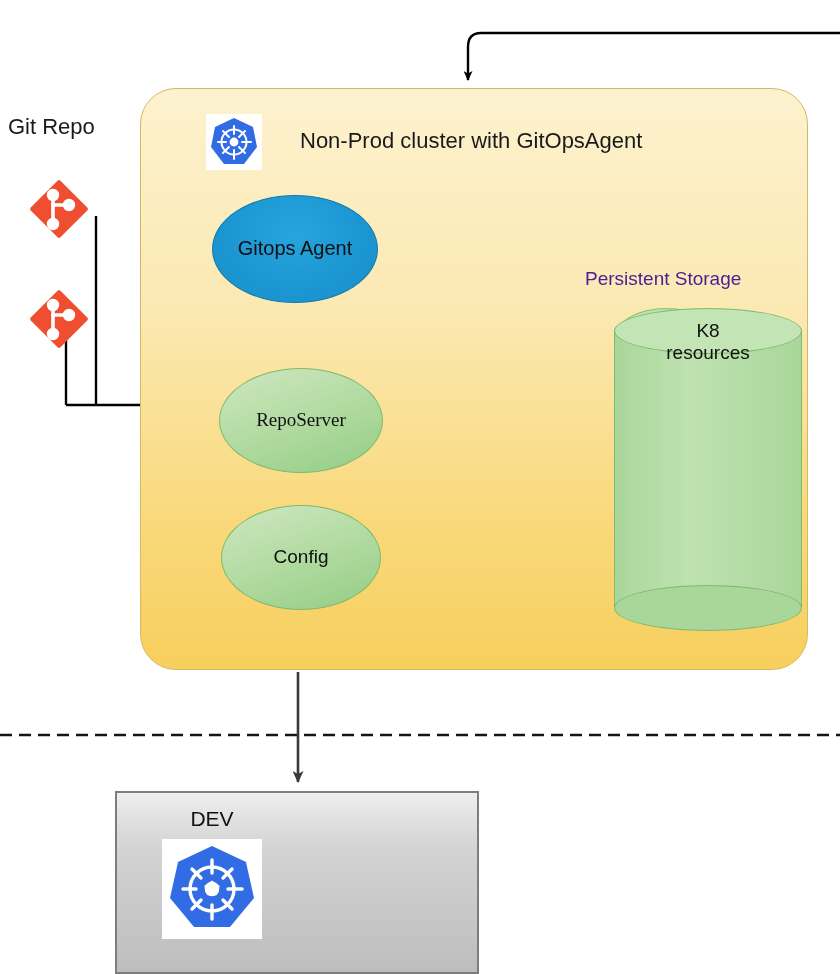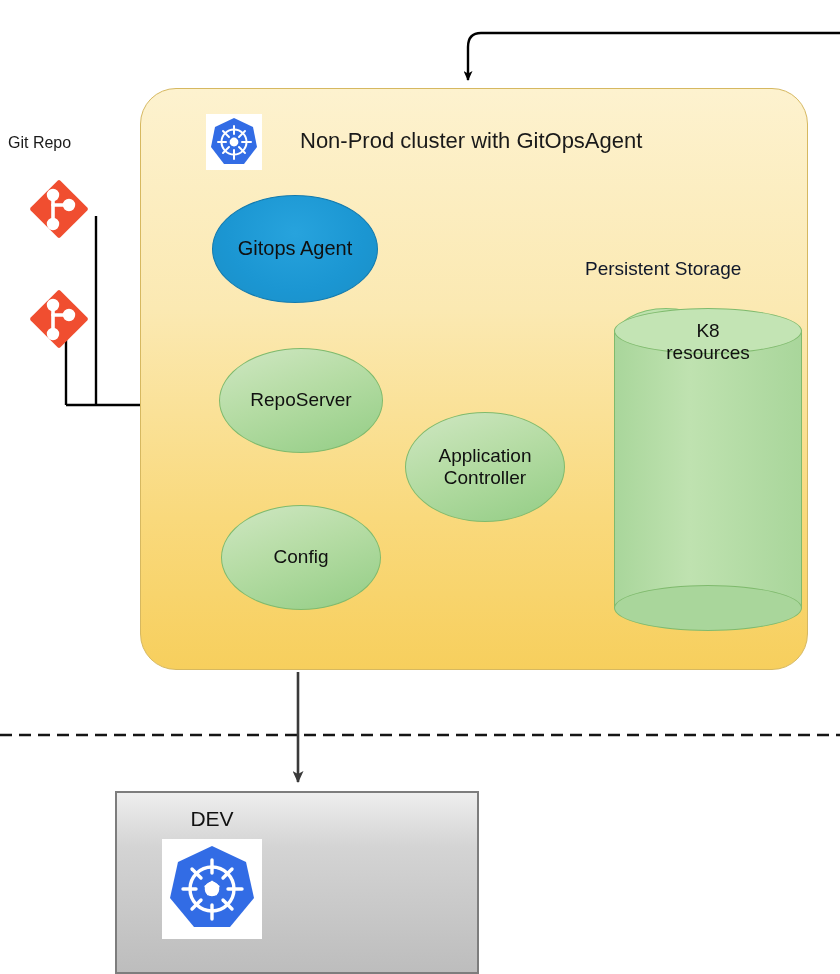--- a/index.html
+++ b/index.html
@@ -51,22 +51,22 @@
     left: 206px;
     top: 114px;
     width: 56px;
     height: 56px;
     background: #ffffff;
   }
 
   
   #git-repo-label {
     left: 8px;
-    top: 134px;
-    font-size: 16px;
+    top: 114px;
+    font-size: 22px;
     color: #1a1a1a;
     white-space: nowrap;
   }
   .git-icon {
     width: 66px;
     height: 66px;
   }
   #git-icon-1 { left: 26px; top: 176px; }
   #git-icon-2 { left: 26px; top: 286px; }
 
@@ -90,43 +90,44 @@
     border: 1px solid #127aae;
     font-size: 20px;
   }
   .green-ellipse {
     background: linear-gradient(160deg, #cfe7c2 0%, #b5dca4 45%, #93cd85 100%);
     border: 1px solid #7fba6d;
     font-size: 19px;
   }
   #repo-server {
     left: 219px;
-    top: 348px;
+    top: 368px;
     width: 164px;
     height: 105px;
+    font-family: Liberation Serif, serif;
   }
   #redis {
     left: 221px;
     top: 505px;
     width: 160px;
     height: 105px;
   }
   #application-controller {
     left: 405px;
     top: 412px;
     width: 160px;
     height: 110px;
   }
 
   
   #persistent-storage-label {
     left: 585px;
-    top: 258px;
+    top: 268px;
     font-size: 19px;
-    color: #0f172a;
+    color: #4c1d95;
     white-space: nowrap;
   }
   #cylinder {
     left: 614px;
     top: 308px;
     width: 188px;
     height: 322px;
   }
   #cyl-body {
     left: 0;
@@ -310,26 +311,20 @@
   </div>
 
   <div class="abs ellipse green-ellipse" id="repo-server">
     <span>RepoServer</span>
   </div>
 
   <div class="abs ellipse green-ellipse" id="redis">
     <span>Config</span>
   </div>
 
-  <div class="abs ellipse green-ellipse" id="application-controller">
-    <span>
-      <span>Application</span><br>
-      <span>Controller</span>
-    </span>
-  </div>
 
   <div class="abs" id="persistent-storage-label">Persistent Storage</div>
 
   <div class="abs" id="cylinder">
     <div class="abs" id="cyl-body"></div>
     <div class="abs" id="cyl-bottom"></div>
     <div class="abs" id="cyl-top"></div>
 
     <div class="abs" id="cyl-title">
       <span>K8</span><br>

